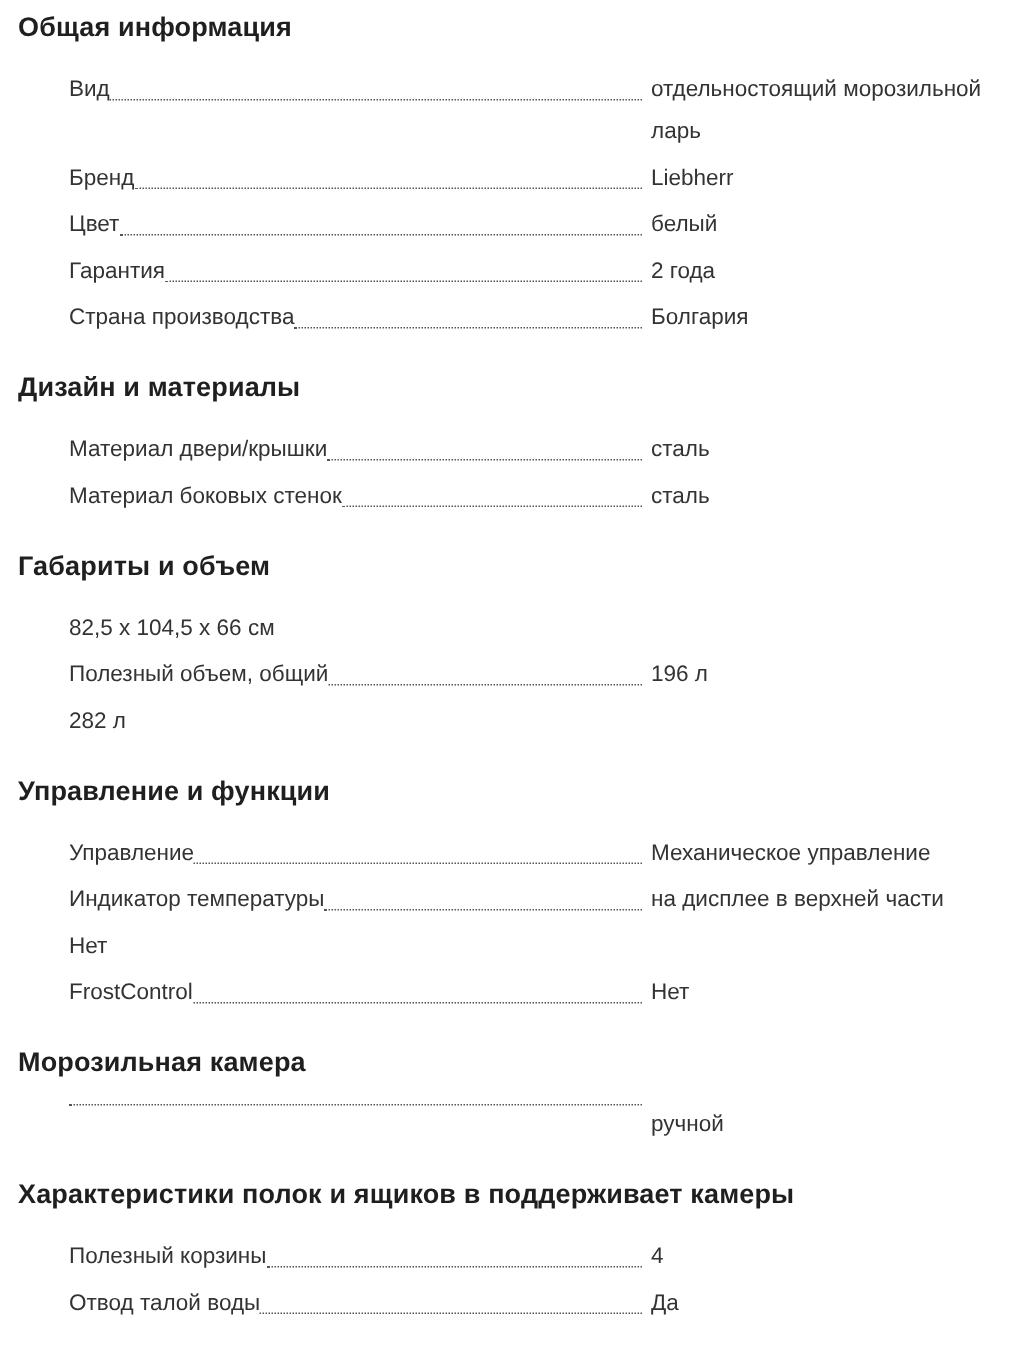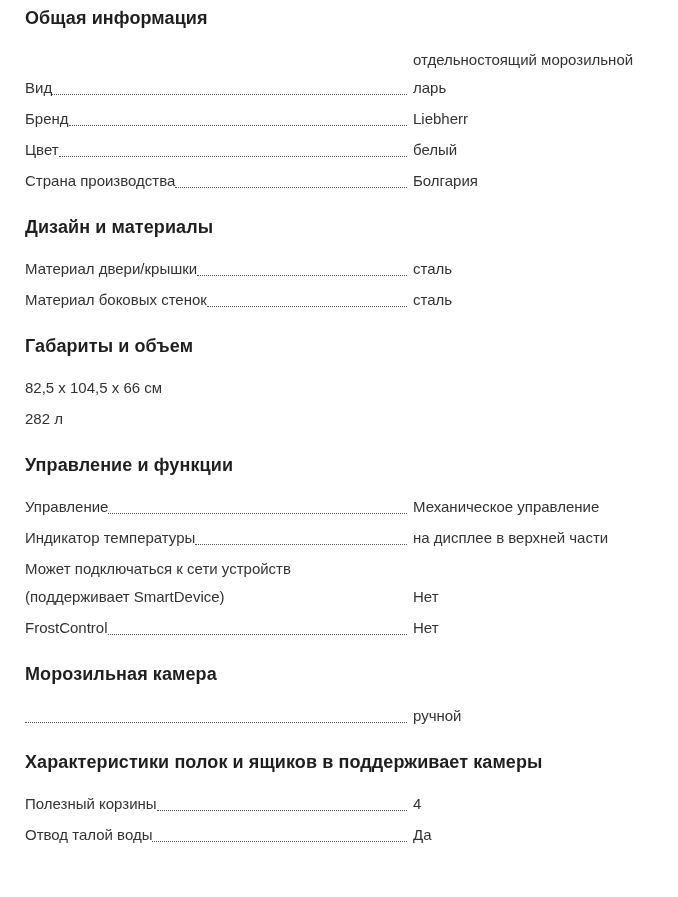--- a/index.html
+++ b/index.html
@@ -8,41 +8,42 @@
     padding: 0;
     background: #ffffff;
   }
   body {
     width: 678px;
     min-height: 897px;
     font-family: "Liberation Sans", "DejaVu Sans", sans-serif;
     color: #333333;
   }
   .page {
-    padding: 6px 8px 0 25px;
+    padding: 6px 8px 0 12px;
     width: 678px;
   }
   .spec-section {
     margin: 0 0 20px 0;
   }
   .section-title {
     font-size: 18px;
     line-height: 24px;
     font-weight: 700;
     color: #1f1f1f;
     margin: 0 0 16px 0;
     letter-spacing: 0.1px;
   }
   .spec-row {
     display: flex;
-    align-items: flex-end;
+    align-items: flex-start;
     font-size: 15px;
     line-height: 28px;
     margin-bottom: 3px;
     color: #333333;
+    margin-left: 34px;
   }
   .spec-left {
     width: 388px;
     flex: 0 0 388px;
     display: flex;
     padding-right: 6px;
     min-width: 0;
   }
   .spec-label {
     white-space: pre-line;
@@ -89,20 +90,27 @@
   </div>
 
   <div class="spec-row">
     <div class="spec-left">
       <span class="spec-label">Цвет</span>
       <span class="dotted-leader"></span>
     </div>
     <div class="spec-value">белый</div>
   </div>
 
+  <div class="spec-row">
+    <div class="spec-left">
+      <span class="spec-label">Гарантия</span>
+      <span class="dotted-leader"></span>
+    </div>
+    <div class="spec-value">2 года</div>
+  </div>
 
   <div class="spec-row">
     <div class="spec-left">
       <span class="spec-label">Страна производства</span>
       <span class="dotted-leader"></span>
     </div>
     <div class="spec-value">Болгария</div>
   </div>
 </div>
   </section>
@@ -128,20 +136,27 @@
 </div>
   </section>
 
   <section class="spec-section">
     <h2 class="section-title">Габариты и объем</h2>
     <div class="rows">
   <div class="spec-row">
     <div class="spec-value">82,5 x 104,5 x 66 см</div>
   </div>
 
+  <div class="spec-row">
+    <div class="spec-left">
+      <span class="spec-label">Полезный объем, общий</span>
+      <span class="dotted-leader"></span>
+    </div>
+    <div class="spec-value">196 л</div>
+  </div>
 
   <div class="spec-row">
     <div class="spec-value">282 л</div>
   </div>
 </div>
   </section>
 
   <section class="spec-section">
     <h2 class="section-title">Управление и функции</h2>
     <div class="rows">
@@ -155,25 +170,20 @@
 
   <div class="spec-row">
     <div class="spec-left">
       <span class="spec-label">Индикатор температуры</span>
       <span class="dotted-leader"></span>
     </div>
     <div class="spec-value">на дисплее в верхней части</div>
   </div>
 
   <div class="spec-row">
-    <div class="spec-left">
-      <span class="spec-label">Может подключаться к сети устройств
-(поддерживает SmartDevice)</span>
-      <span class="dotted-leader no-leader"></span>
-    </div>
     <div class="spec-value">Нет</div>
   </div>
 
   <div class="spec-row">
     <div class="spec-left">
       <span class="spec-label">FrostControl</span>
       <span class="dotted-leader"></span>
     </div>
     <div class="spec-value">Нет</div>
   </div>

